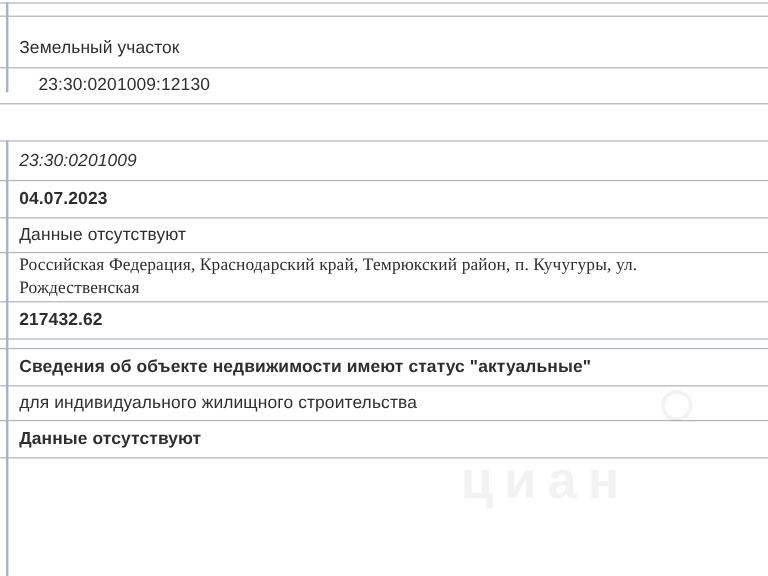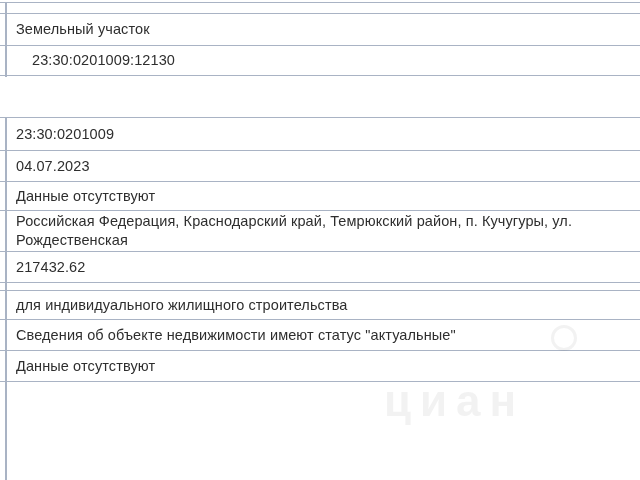--- a/index.html
+++ b/index.html
@@ -66,48 +66,48 @@
     left: 551px;
     top: 325px;
     width: 20px;
     height: 20px;
     border: 3.5px solid rgba(70, 70, 70, 0.07);
     border-radius: 50%;
     pointer-events: none;
   }
   
   .h11 { height: 11px; }
-  .h32 { height: 32px; }
+  .h32 { height: 32px; margin-top: 11px; }
   .h30 { height: 30px; padding-left: 32px; }
-  .h33 { height: 33px; }
-  .h31 { height: 31px; }
+  .h33 { height: 33px; font-style: italic; }
+  .h31 { height: 31px; font-weight: bold; }
   .h29 { height: 29px; }
-  .h41 { height: 41px; }
+  .h41 { height: 41px; font-family: Liberation Serif, serif; }
   .h28 { height: 28px; }
   .h8  { height: 8px;  }
   .h20 { height: 20px; }
 </style>
 </head>
 <body>
 
 <div class="section" style="top: 2px;">
   <div class="row spacer h11"></div>
   <div class="row h32">Земельный участок</div>
   <div class="row h30">23:30:0201009:12130</div>
 </div>
 
 <div class="section" style="top: 117px;">
   <div class="row h33">23:30:0201009</div>
   <div class="row h31">04.07.2023</div>
   <div class="row h29">Данные отсутствуют</div>
   <div class="row h41">Российская Федерация, Краснодарский край, Темрюкский район, п. Кучугуры, ул. Рождественская</div>
   <div class="row h31">217432.62</div>
   <div class="row spacer h8"></div>
+  <div class="row h31">Сведения об объекте недвижимости имеют статус "актуальные"</div>
   <div class="row h29">для индивидуального жилищного строительства</div>
-  <div class="row h31">Сведения об объекте недвижимости имеют статус "актуальные"</div>
   <div class="row h31">Данные отсутствуют</div>
   <div class="row spacer no-border h20"></div>
 </div>
 
 <div class="vline seg1"></div>
 <div class="vline seg2"></div>
 
 <div class="watermark-ring"></div>
 <div class="watermark-word">циан</div>
 

